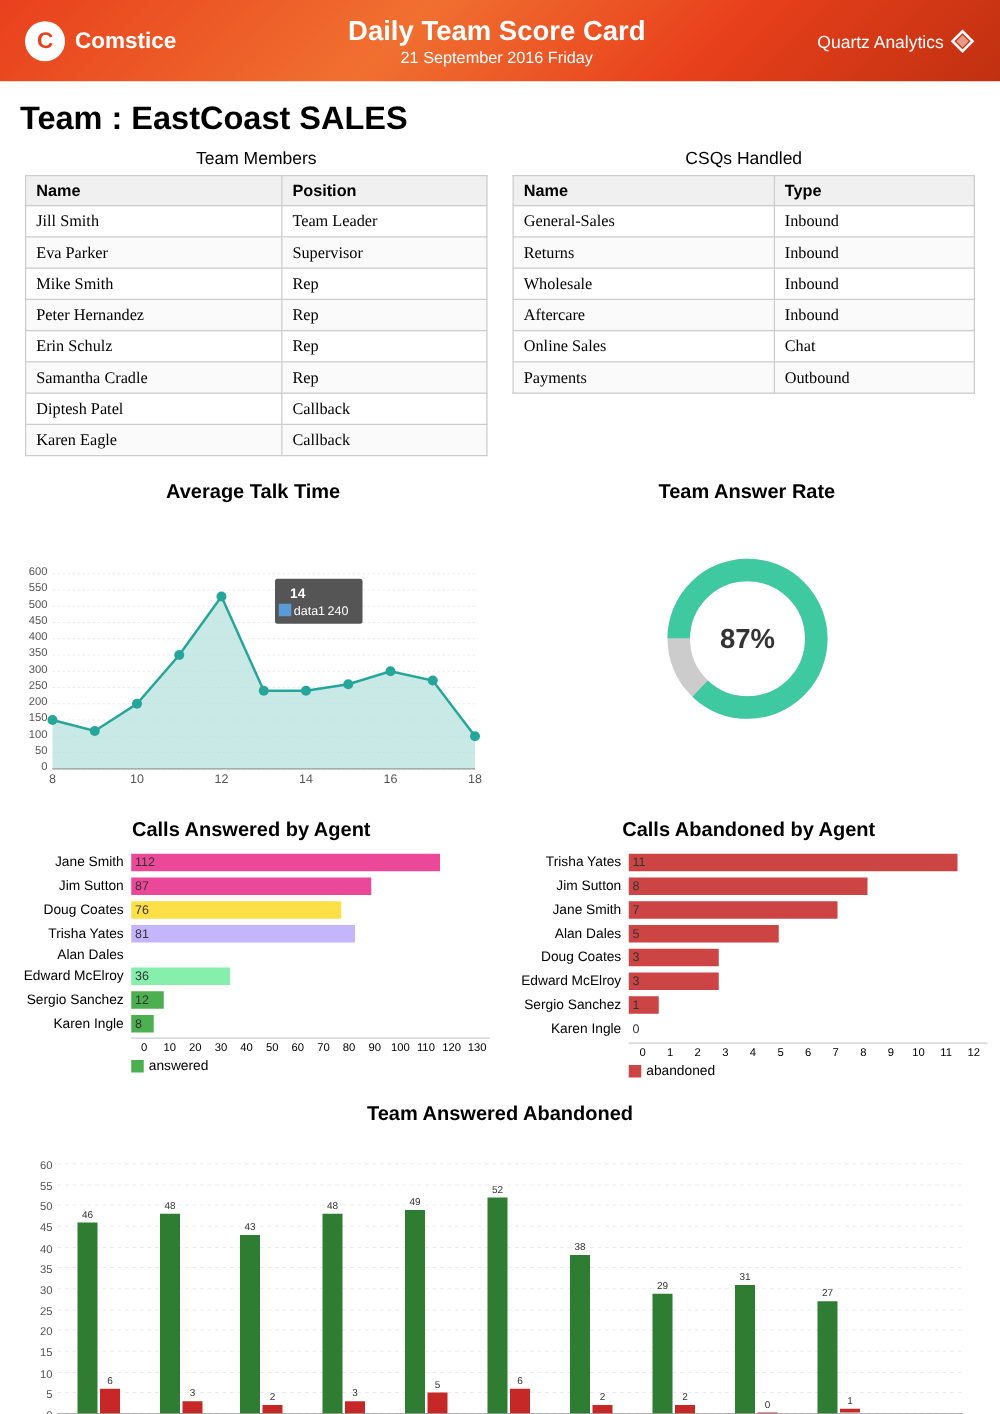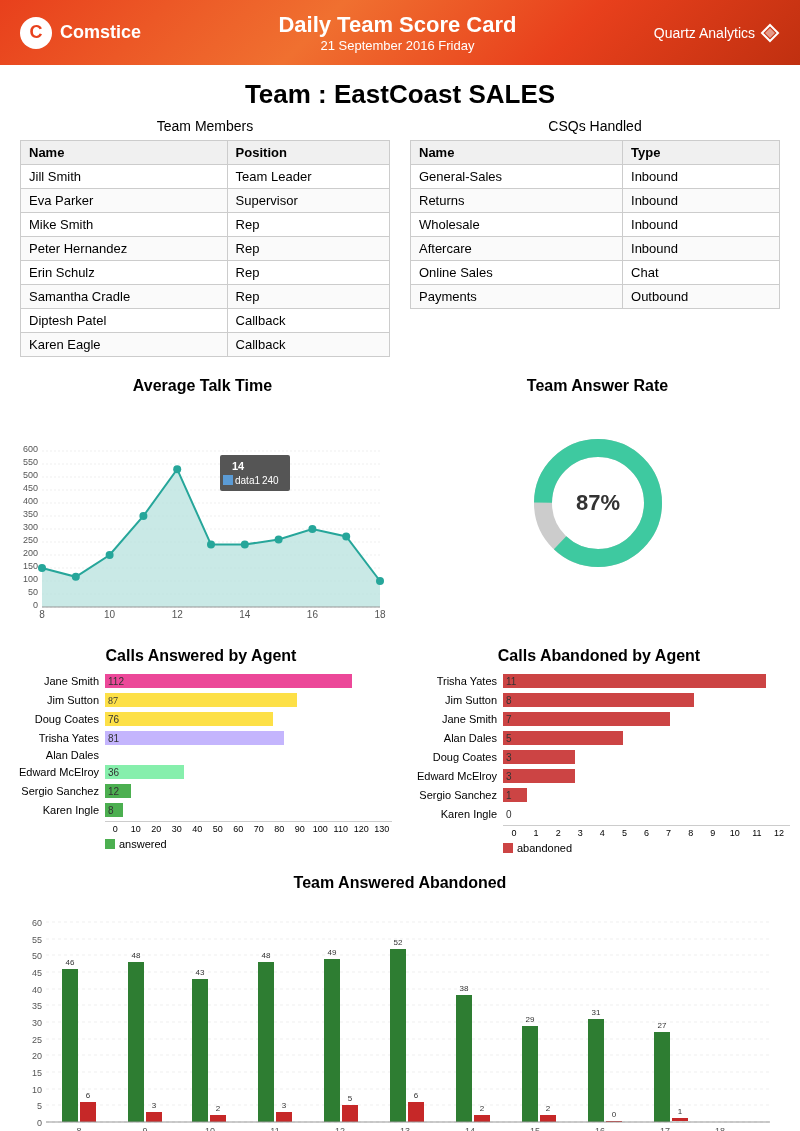--- a/index.html
+++ b/index.html
@@ -15,29 +15,29 @@
     }
     .header-logo { display: flex; align-items: center; gap: 8px; color: #fff; font-size: 18px; font-weight: bold; }
     .header-logo-circle { width: 32px; height: 32px; background: #fff; border-radius: 50%; display: flex; align-items: center; justify-content: center; }
     .header-logo-c { color: #e8401c; font-weight: bold; font-size: 18px; }
     .header-center { text-align: center; color: #fff; }
     .header-center h1 { font-size: 22px; font-weight: bold; }
     .header-center p { font-size: 13px; }
     .header-right { color: #fff; font-size: 14px; display: flex; align-items: center; gap: 5px; }
 
     
-    .team-title { text-align: center; font-size: 26px; font-weight: bold; padding: 14px 6px 8px; }
+    .team-title { text-align: left; font-size: 26px; font-weight: bold; padding: 14px 16px 8px; }
 
     
     .tables-section { display: flex; gap: 20px; padding: 0 20px 20px; }
     .table-block { flex: 1; }
     .table-block h3 { text-align: center; font-size: 14px; font-weight: normal; margin-bottom: 6px; }
     .data-table { width: 100%; border-collapse: collapse; font-size: 13px; }
     .data-table th { background: #f0f0f0; border: 1px solid #ccc; padding: 4px 8px; text-align: left; font-weight: bold; }
-    .data-table td { border: 1px solid #ccc; padding: 4px 8px; }
+    .data-table td { border: 1px solid #ccc; padding: 4px 8px; font-family: Liberation Serif, serif; }
     .data-table tr:nth-child(even) { background: #fafafa; }
 
     
     .charts-row { display: flex; padding: 0 10px 20px; gap: 10px; }
     .chart-container { flex: 1; }
     .chart-title { text-align: center; font-size: 16px; font-weight: bold; margin-bottom: 8px; }
 
     
     .line-chart-wrap { position: relative; }
 
@@ -274,21 +274,21 @@
           <div class="h-bar-label">Jane Smith</div>
           <div class="h-bar-track">
             <div class="h-bar-fill" style="width: 86.1538%; background: #ec4899;">
               <span class="h-bar-value">112</span>
             </div>
           </div>
         </div>
         <div class="h-bar-row">
           <div class="h-bar-label">Jim Sutton</div>
           <div class="h-bar-track">
-            <div class="h-bar-fill" style="width: 66.9231%; background: #fde047; font-family: Liberation Serif, serif;">
+            <div class="h-bar-fill" style="width: 66.9231%; background: #ec4899;">
               <span class="h-bar-value">87</span>
             </div>
           </div>
         </div>
         <div class="h-bar-row">
           <div class="h-bar-label">Doug Coates</div>
           <div class="h-bar-track">
             <div class="h-bar-fill" style="width: 58.4615%; background: #fde047;">
               <span class="h-bar-value">76</span>
             </div>

